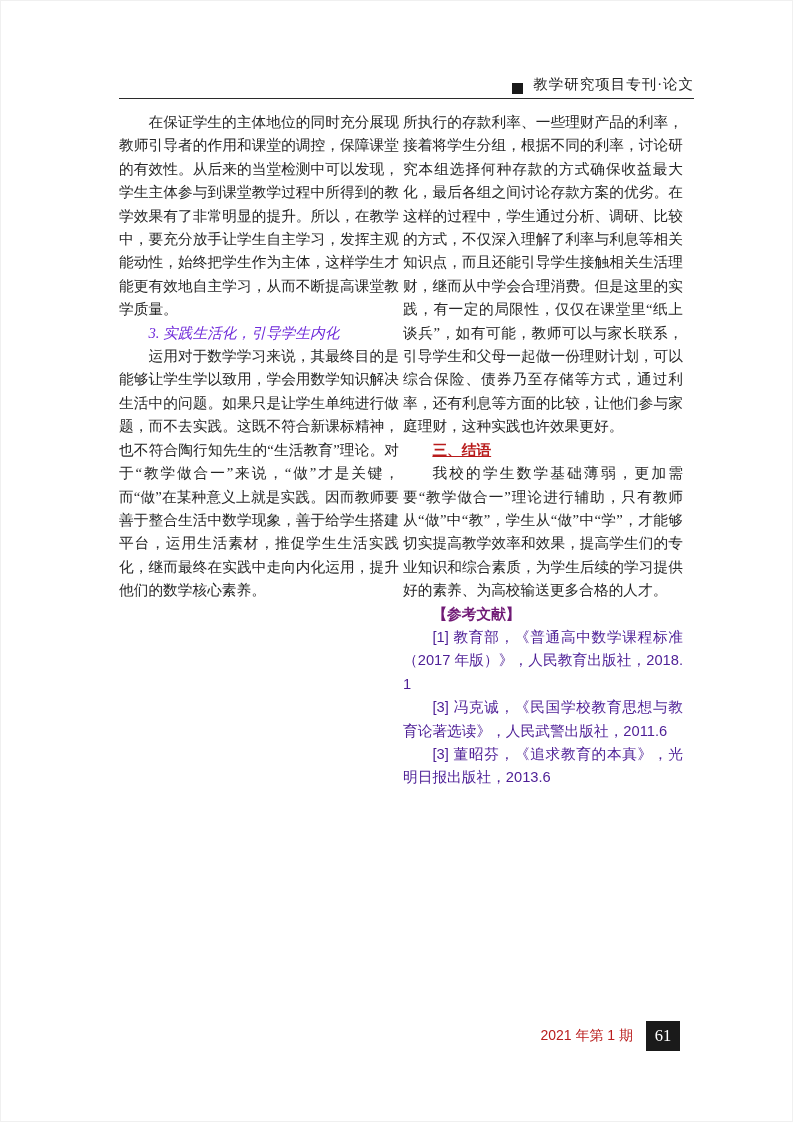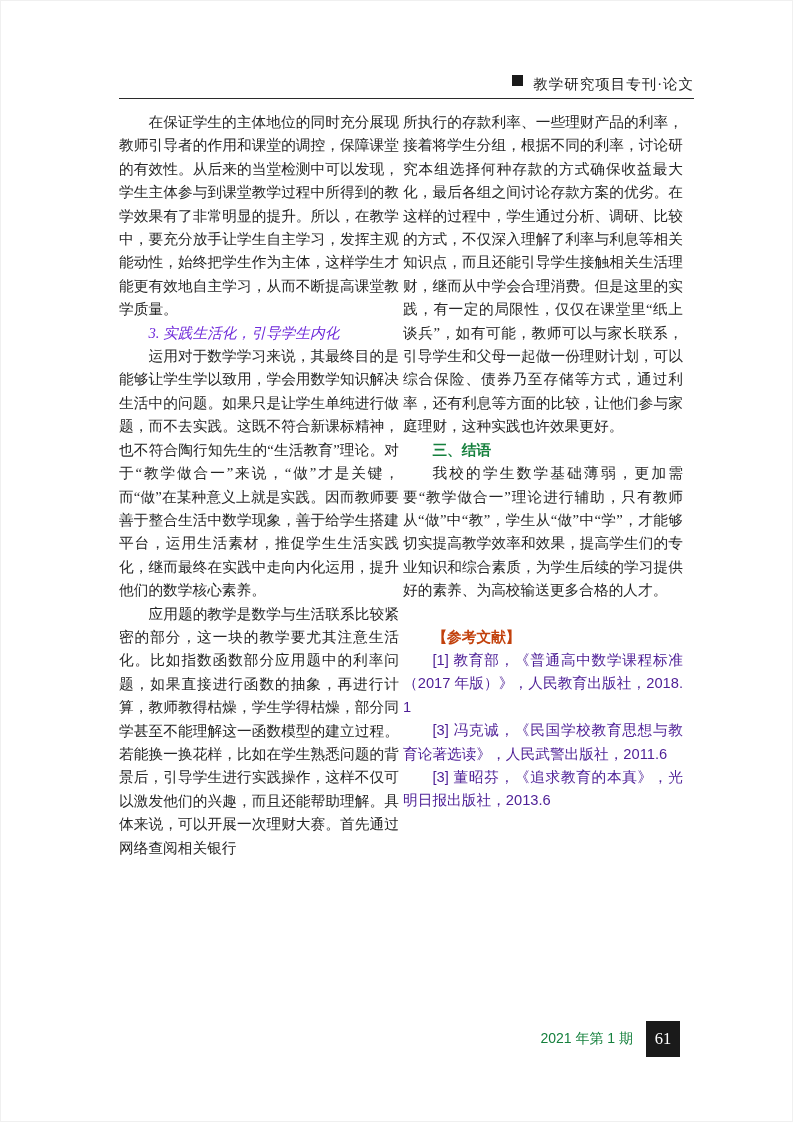--- a/index.html
+++ b/index.html
@@ -16,21 +16,21 @@
     background: #ffffff;
     border: 1px solid #f0f0f0;
   }
   
   .header-text {
     position: absolute;
     top: 74px; right: 98px;
     font-size: 14.5px;
     letter-spacing: 1px;
     color: #1f1f1f;
-    display: flex; align-items: flex-start; gap: 10px;
+    display: flex; align-items: flex-end; gap: 10px;
   }
   .square-marker {
     display: inline-block;
     width: 11px; height: 11px;
     background: #1a1a1a;
   }
   .header-rule {
     position: absolute;
     top: 97px; left: 118px; right: 98px;
     border-top: 1.5px solid #2b2b2b;
@@ -55,47 +55,47 @@
   .col p.no-indent { text-indent: 0; }
   .subheading {
     font-style: italic;
     text-indent: 2em;
     color: #6d28d9;
   }
   .bold-heading {
     font-family: "Liberation Sans", "DejaVu Sans", sans-serif;
     font-weight: bold;
     text-indent: 2em;
-    color: #15803d;
+    color: #b91c1c;
+    text-decoration: underline;
   }
   .refs-heading {
     font-family: "Liberation Sans", "DejaVu Sans", sans-serif;
     font-weight: bold;
     text-indent: 2em;
-    margin-top: 23px;
-    color: #c2410c;
+    color: #701a75;
   }
   .ref-item {
     font-family: "Liberation Sans", "DejaVu Sans", sans-serif;
     text-indent: 2em;
     color: #4c1d95;
   }
   
   .footer {
     position: absolute;
     top: 1020px; right: 112px;
     display: flex; align-items: center; gap: 13px;
   }
   .footer-issue {
     font-family: "Liberation Sans", "DejaVu Sans", sans-serif;
     font-size: 14px;
-    color: #15803d;
+    color: #b91c1c;
   }
   .page-number-box {
-    width: 34px; height: 36px;
+    width: 34px; height: 30px;
     background: #1a1a1a;
     color: #ffffff;
     display: flex; align-items: center; justify-content: center;
     font-family: "Liberation Serif", "DejaVu Serif", serif;
     font-size: 16.5px;
   }
 </style>
 </head>
 <body>
 
@@ -106,21 +106,20 @@
     <span>教学研究项目专刊·论文</span>
   </div>
   <div class="header-rule"></div>
 
   <div class="columns">
 
     <div class="col">
       <p>在保证学生的主体地位的同时充分展现教师引导者的作用和课堂的调控，保障课堂的有效性。从后来的当堂检测中可以发现，学生主体参与到课堂教学过程中所得到的教学效果有了非常明显的提升。所以，在教学中，要充分放手让学生自主学习，发挥主观能动性，始终把学生作为主体，这样学生才能更有效地自主学习，从而不断提高课堂教学质量。</p>
       <p class="subheading">3. 实践生活化，引导学生内化</p>
       <p>运用对于数学学习来说，其最终目的是能够让学生学以致用，学会用数学知识解决生活中的问题。如果只是让学生单纯进行做题，而不去实践。这既不符合新课标精神，也不符合陶行知先生的“生活教育”理论。对于“教学做合一”来说，“做”才是关键，而“做”在某种意义上就是实践。因而教师要善于整合生活中数学现象，善于给学生搭建平台，运用生活素材，推促学生生活实践化，继而最终在实践中走向内化运用，提升他们的数学核心素养。</p>
-      <p>应用题的教学是数学与生活联系比较紧密的部分，这一块的教学要尤其注意生活化。比如指数函数部分应用题中的利率问题，如果直接进行函数的抽象，再进行计算，教师教得枯燥，学生学得枯燥，部分同学甚至不能理解这一函数模型的建立过程。若能换一换花样，比如在学生熟悉问题的背景后，引导学生进行实践操作，这样不仅可以激发他们的兴趣，而且还能帮助理解。具体来说，可以开展一次理财大赛。首先通过网络查阅相关银行</p>
     </div>
 
     <div class="col">
       <p class="no-indent">所执行的存款利率、一些理财产品的利率，接着将学生分组，根据不同的利率，讨论研究本组选择何种存款的方式确保收益最大化，最后各组之间讨论存款方案的优劣。在这样的过程中，学生通过分析、调研、比较的方式，不仅深入理解了利率与利息等相关知识点，而且还能引导学生接触相关生活理财，继而从中学会合理消费。但是这里的实践，有一定的局限性，仅仅在课堂里“纸上谈兵”，如有可能，教师可以与家长联系，引导学生和父母一起做一份理财计划，可以综合保险、债券乃至存储等方式，通过利率，还有利息等方面的比较，让他们参与家庭理财，这种实践也许效果更好。</p>
       <p class="bold-heading">三、结语</p>
       <p>我校的学生数学基础薄弱，更加需要“教学做合一”理论进行辅助，只有教师从“做”中“教”，学生从“做”中“学”，才能够切实提高教学效率和效果，提高学生们的专业知识和综合素质，为学生后续的学习提供好的素养、为高校输送更多合格的人才。</p>
       <p class="refs-heading">【参考文献】</p>
       <p class="ref-item">[1] 教育部，《普通高中数学课程标准（2017 年版）》，人民教育出版社，2018.1</p>
       <p class="ref-item">[3] 冯克诚，《民国学校教育思想与教育论著选读》，人民武警出版社，2011.6</p>
       <p class="ref-item">[3] 董昭芬，《追求教育的本真》，光明日报出版社，2013.6</p>

